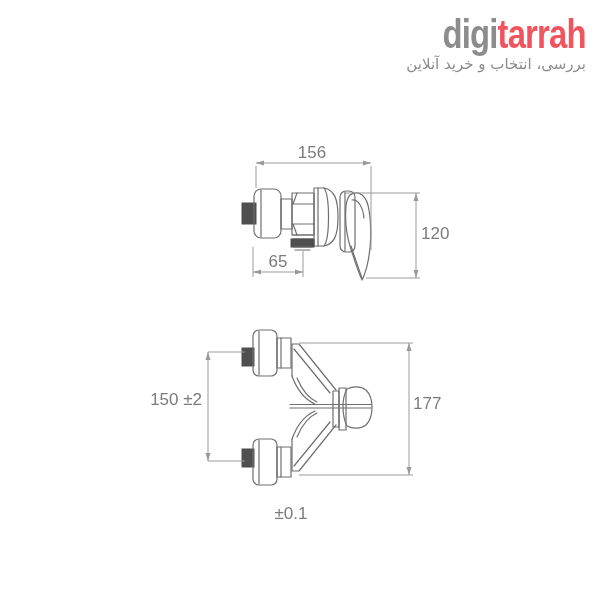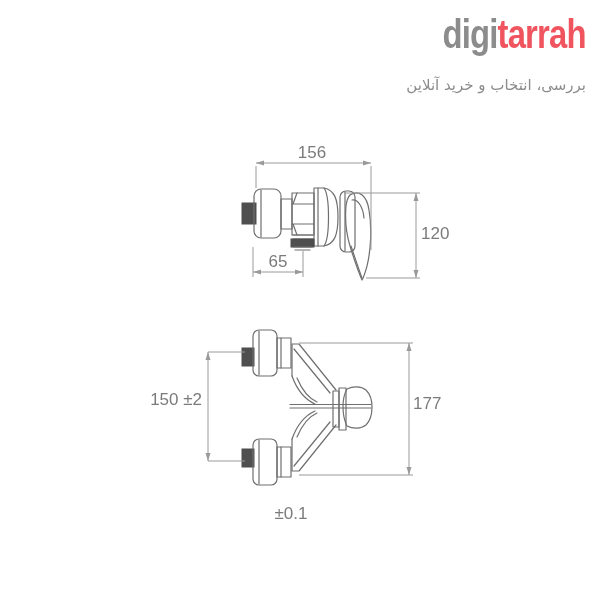--- a/index.html
+++ b/index.html
@@ -9,21 +9,21 @@
   }
   .logo-block{position:absolute;top:14px;right:14px;text-align:right;}
   .logo-text{
     font-size:40px;font-weight:700;letter-spacing:-1px;line-height:1.0;
     transform:scaleX(0.82);transform-origin:100% 50%;white-space:nowrap;
     font-family:"Liberation Sans",sans-serif;
   }
   .logo-gray{color:#8c8c8c;}
   .logo-red{color:#f0545e;}
   .logo-tagline{
-    margin-top:22px;font-size:15px;color:#8c8c8c;direction:rtl;
+    margin-top:1px;font-size:15px;color:#8c8c8c;direction:rtl;
     font-family:"DejaVu Sans",sans-serif;white-space:nowrap;
   }
   svg{position:absolute;left:0;top:0;}
   .draw{stroke:#6f6f6f;stroke-width:1.2;fill:none;stroke-linejoin:round;stroke-linecap:round;}
   .dark{fill:#4f4f4f;stroke:#4f4f4f;stroke-width:1;}
   .dim{stroke:#9a9a9a;stroke-width:1;fill:none;}
   .arrow{fill:#9a9a9a;stroke:none;}
   .dimtext{font-family:"Liberation Sans",sans-serif;font-size:17px;fill:#7b7b7b;}
 </style>
 </head>

